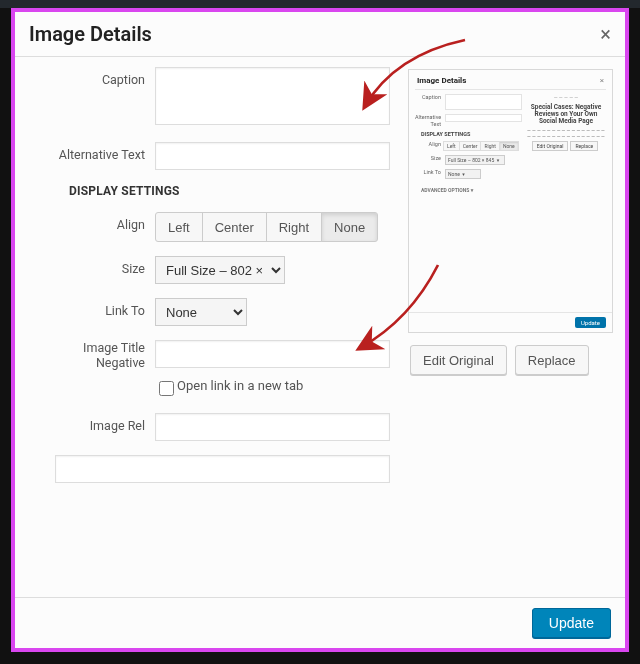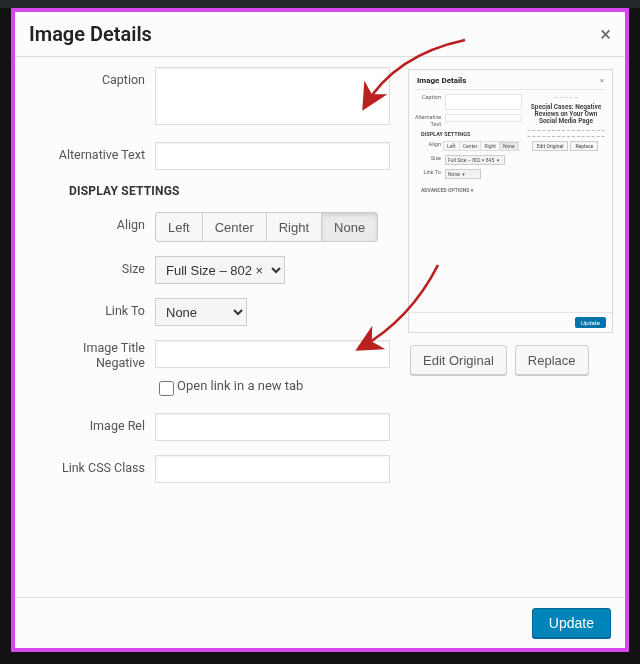--- a/index.html
+++ b/index.html
@@ -282,21 +282,20 @@
           </label>
         </div>
       </div>
 
       <div class="row">
         <div class="label">Image Rel</div>
         <div class="field"><input class="inp" style=""></div>
       </div>
 
       <div class="row">
-        <div class="label">Link CSS Class</div>
         <div class="field"><input class="inp" style=""></div>
       </div>
 
     </div>
 
     <div class="right-col">
 
       <div class="preview-frame">
         <div class="mini">
           <div class="mini-header">

